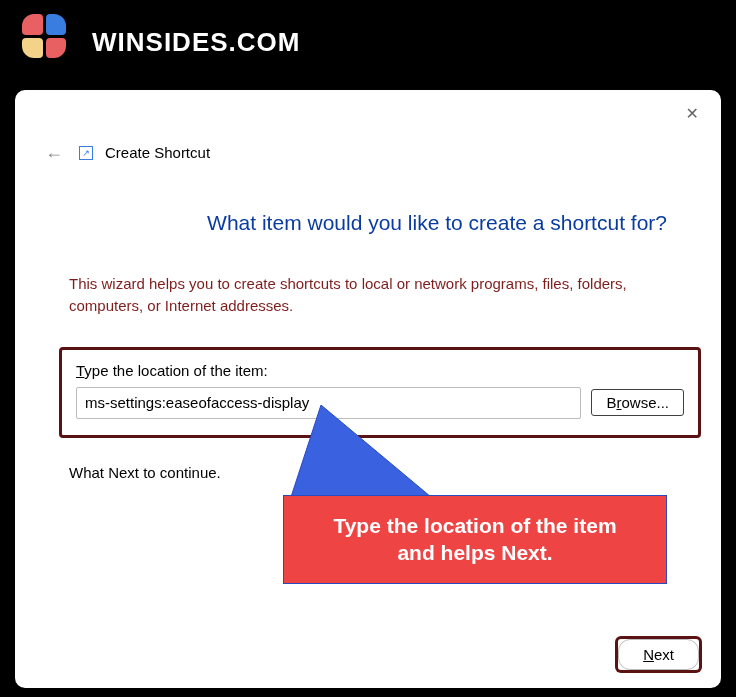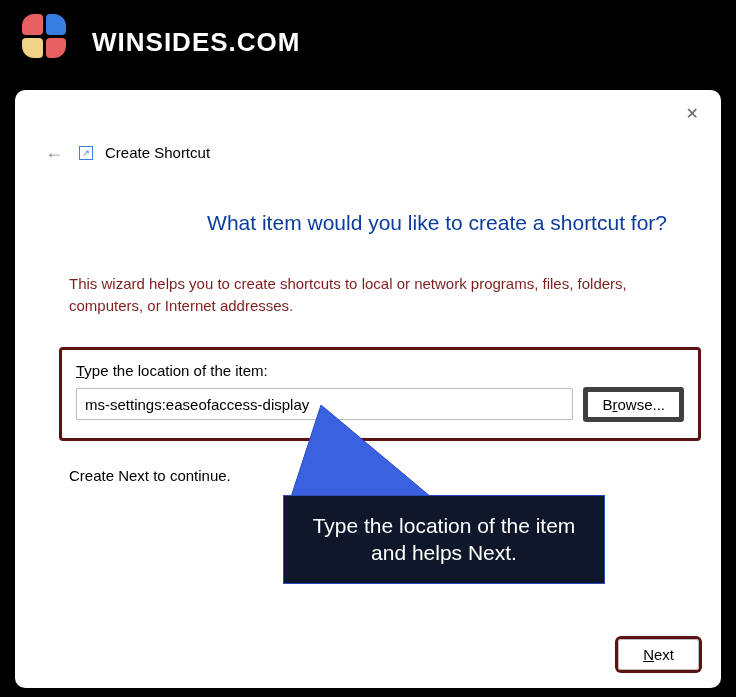--- a/index.html
+++ b/index.html
@@ -118,21 +118,21 @@
     flex: 1;
     font-size: 15px;
     padding: 6px 8px;
     border: 1px solid #bbb;
     border-radius: 2px;
     height: 32px;
     font-family: inherit;
   }
   .browse-btn {
     background: #fff;
-    border: 5px solid #404040;
+    border: 1px solid #404040;
     border-radius: 3px;
     font-size: 15px;
     padding: 4px 14px;
     cursor: pointer;
     font-family: inherit;
   }
   .browse-btn .u { text-decoration: underline; }
   .continue-text {
     font-size: 15px;
     color: #000;
@@ -141,44 +141,45 @@
   .footer {
     position: absolute;
     bottom: 18px;
     right: 22px;
     display: flex;
     gap: 10px;
   }
   .footer button {
     background: #fff;
     border: 1px solid #bbb;
-    border-radius: 3px;
+    border-radius: 12px;
     font-size: 15px;
     padding: 6px 24px;
     cursor: pointer;
     font-family: inherit;
   }
   .footer button .u { text-decoration: underline; }
   .next-hl {
     box-shadow: 0 0 0 3px #5a1212;
     border-radius: 3px;
   }
   .callout {
     position: absolute;
     left: 268px;
     top: 405px;
-    width: 322px;
-    background: #0f172a;
+    width: 384px;
+    background: #ef4444;
     color: #fff;
     font-size: 21px;
     text-align: center;
     padding: 16px 14px;
     border: 1px solid #2a4ac0;
     line-height: 1.3;
     z-index: 5;
+    font-weight: bold;
   }
   .callout-arrow {
     position: absolute;
     left: 276px;
     top: 315px;
     width: 0;
     height: 0;
     z-index: 4;
   }
   .callout-arrow svg { display: block; }
@@ -214,21 +215,21 @@
       <span class="u">T</span><span>ype the location of the item:</span>
     </div>
     <div class="input-row">
       <input class="location-input" value="ms-settings:easeofaccess-display" style="">
       <button class="browse-btn">
         <span>B</span><span class="u">r</span><span>owse...</span>
       </button>
     </div>
   </div>
 
-  <div class="continue-text">Create Next to continue.</div>
+  <div class="continue-text">What Next to continue.</div>
 
   <div class="callout-arrow">
     <svg width="140" height="100" viewBox="0 0 140 100">
       <polygon points="30,0 140,92 0,92" fill="#3961e0" stroke="#2a4ac0" stroke-width="1"></polygon>
     </svg>
   </div>
   <div class="callout">
     <span>Type the location of the item</span><br>
     <span>and helps Next.</span>
   </div>

